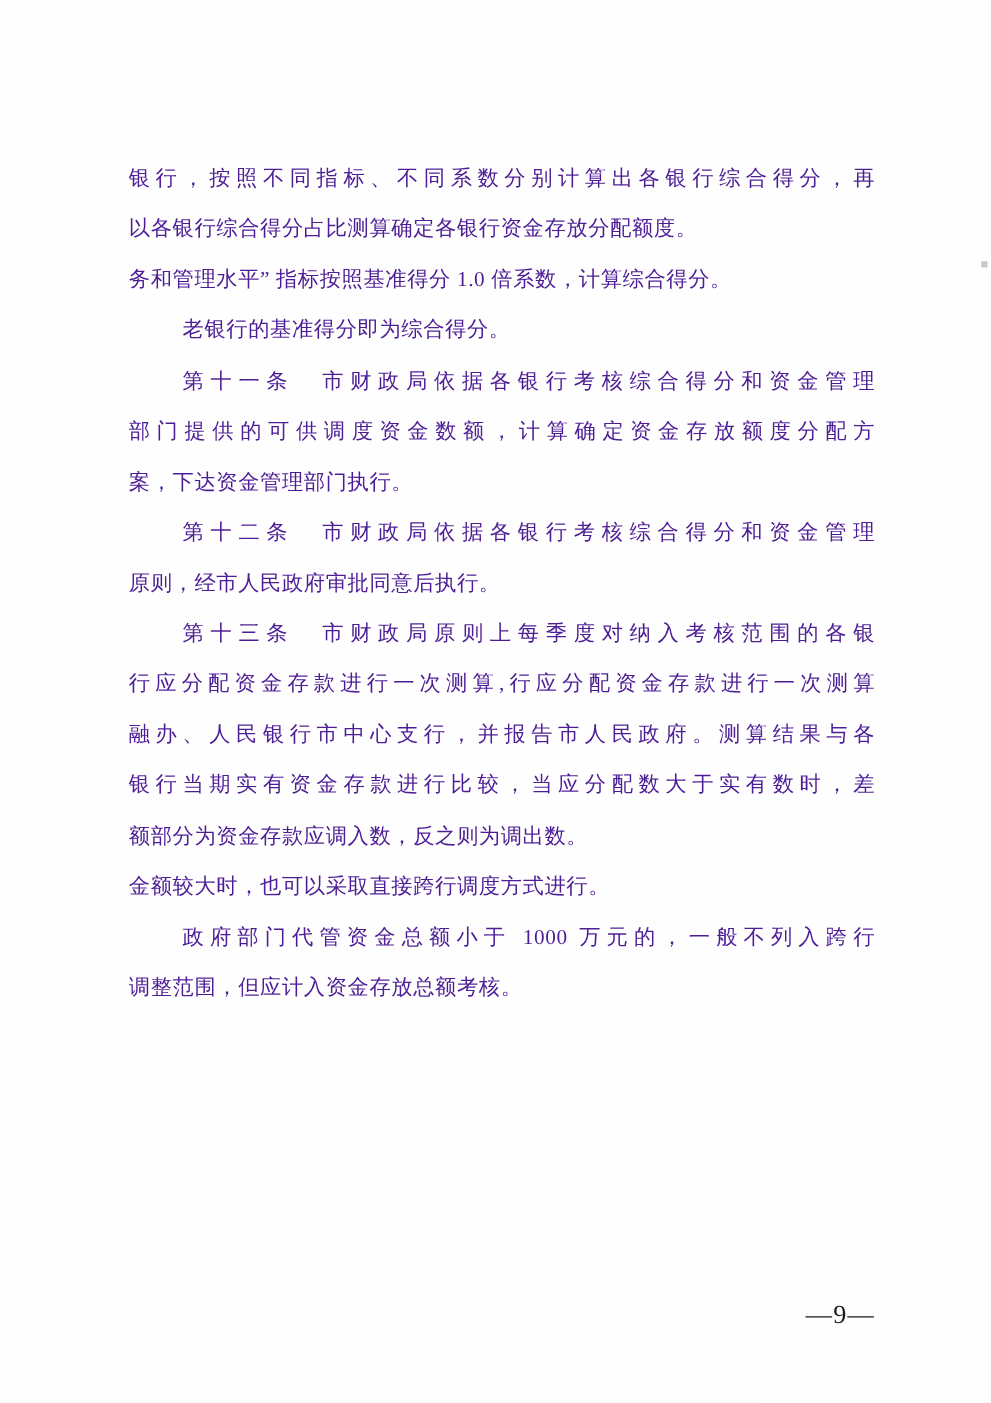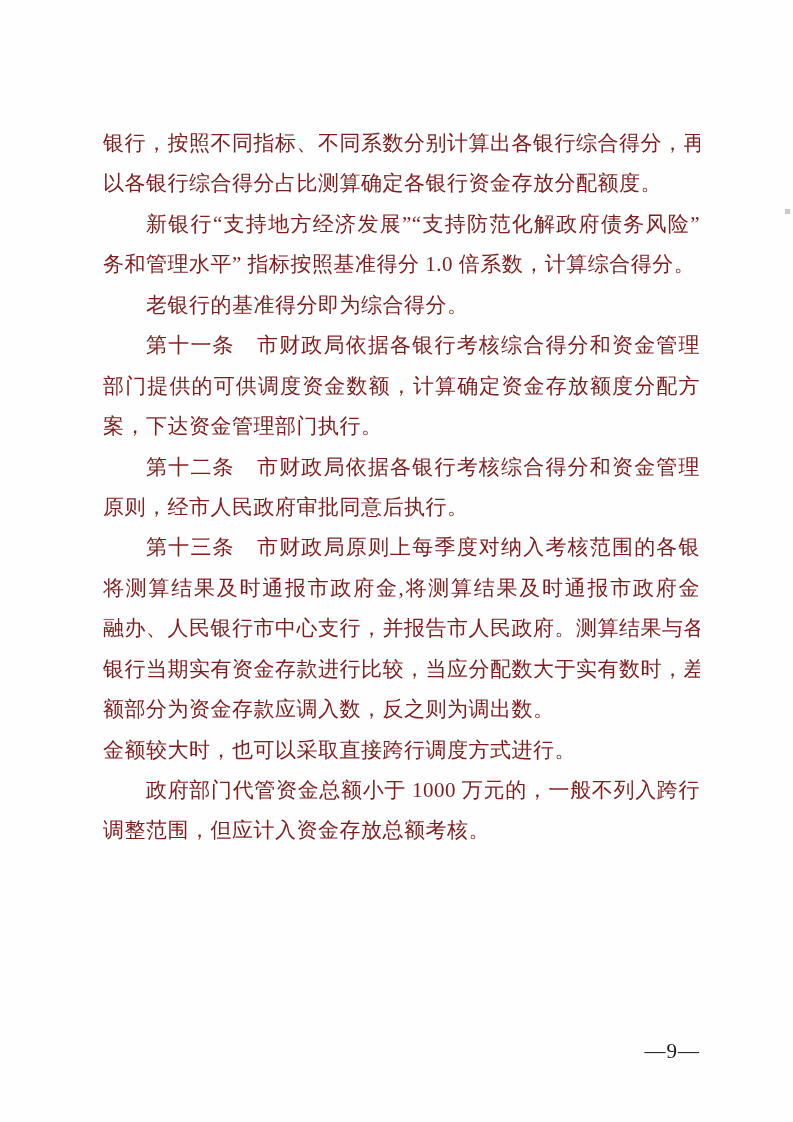--- a/index.html
+++ b/index.html
@@ -13,22 +13,22 @@
     height: 1122px;
     background: #fefefe;
     overflow: hidden;
     font-family: "Liberation Serif", serif;
   }
   .text-block {
     position: absolute;
     left: 103px;
     top: 123px;
     width: 597px;
-    font-size: 21px;
-    color: #7f1d1d;
+    font-size: 17px;
+    color: #4c1d95;
   }
   .line {
     line-height: 40.45px;
     height: 40.45px;
     white-space: nowrap;
     overflow: hidden;
     letter-spacing: 0.5px;
     text-align: justify;
     text-align-last: justify;
     text-justify: inter-character;
@@ -58,30 +58,29 @@
     background: #c9c9c9;
   }
 </style>
 </head>
 <body>
 
 <div class="page">
   <div class="text-block">
       <div class="line">银行，按照不同指标、不同系数分别计算出各银行综合得分，再</div>
       <div class="line para-end">以各银行综合得分占比测算确定各银行资金存放分配额度。</div>
-      <div class="line indent">新银行“支持地方经济发展”“支持防范化解政府债务风险”</div>
       <div class="line para-end">务和管理水平” 指标按照基准得分 1.0 倍系数，计算综合得分。</div>
       <div class="line indent para-end">老银行的基准得分即为综合得分。</div>
       <div class="line indent">第十一条　市财政局依据各银行考核综合得分和资金管理</div>
       <div class="line">部门提供的可供调度资金数额，计算确定资金存放额度分配方</div>
       <div class="line para-end">案，下达资金管理部门执行。</div>
       <div class="line indent">第十二条　市财政局依据各银行考核综合得分和资金管理</div>
       <div class="line para-end">原则，经市人民政府审批同意后执行。</div>
       <div class="line indent">第十三条　市财政局原则上每季度对纳入考核范围的各银</div>
-      <div class="line">将测算结果及时通报市政府金,将测算结果及时通报市政府金</div>
+      <div class="line">行应分配资金存款进行一次测算,行应分配资金存款进行一次测算</div>
       <div class="line">融办、人民银行市中心支行，并报告市人民政府。测算结果与各</div>
       <div class="line">银行当期实有资金存款进行比较，当应分配数大于实有数时，差</div>
       <div class="line para-end">额部分为资金存款应调入数，反之则为调出数。</div>
       <div class="line para-end">金额较大时，也可以采取直接跨行调度方式进行。</div>
       <div class="line indent">政府部门代管资金总额小于 1000 万元的，一般不列入跨行</div>
       <div class="line para-end">调整范围，但应计入资金存放总额考核。</div>
     </div>
   <div class="page-number">—9—</div>
   <div class="scan-speck"></div>
 </div>

